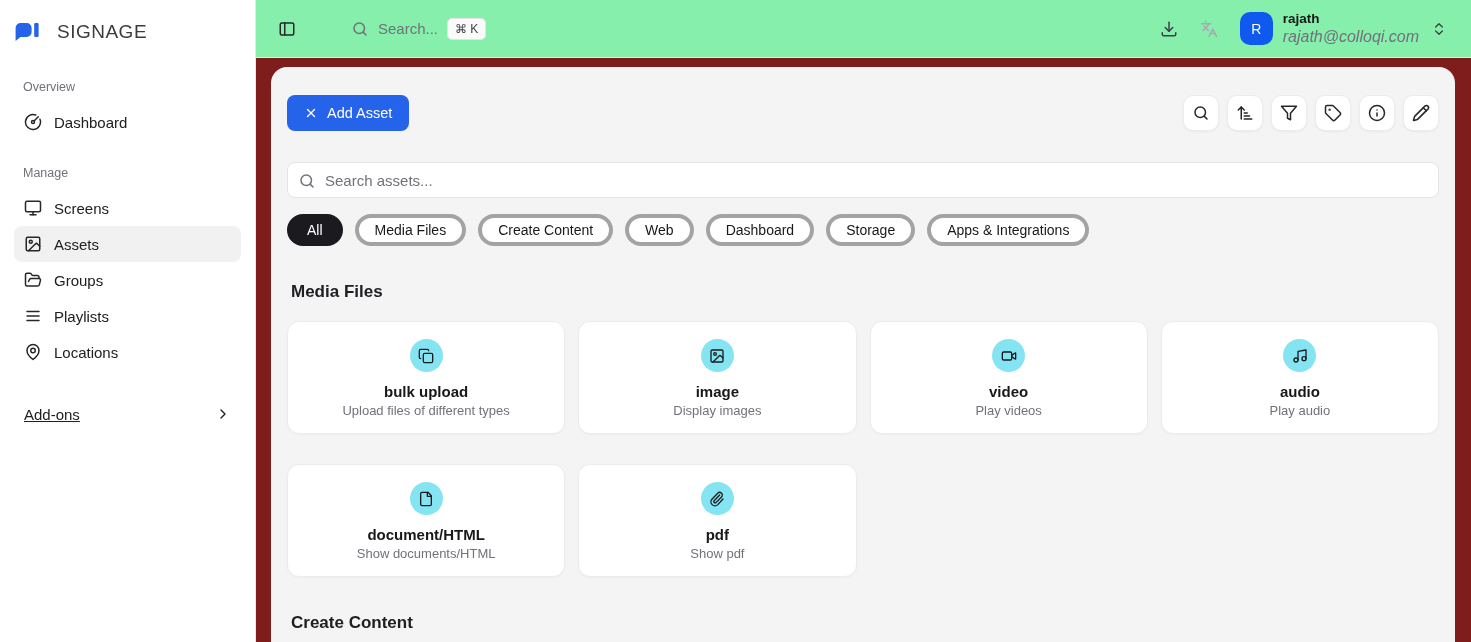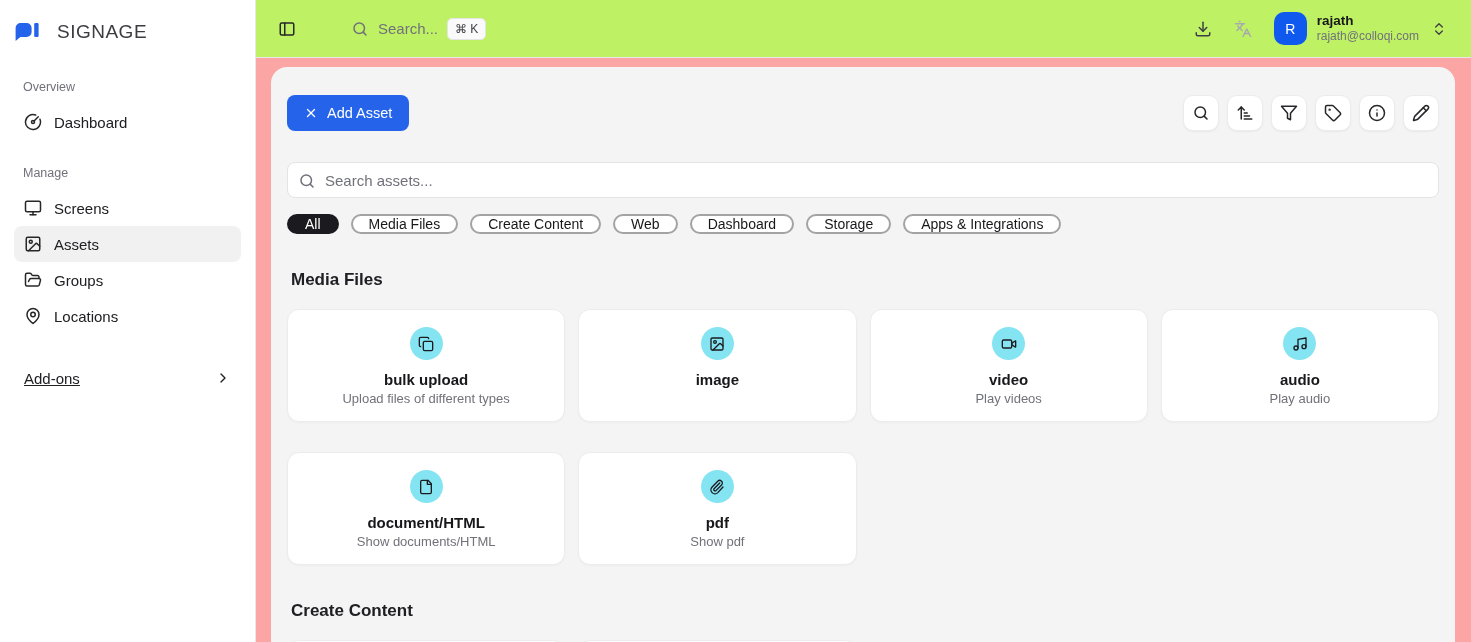--- a/index.html
+++ b/index.html
@@ -15,62 +15,62 @@
   .nav-group { margin-bottom:26px; }
   .nav-item { display:flex; align-items:center; gap:12px; height:36px; padding:0 10px;
     border-radius:8px; font-size:15px; color:#202024; cursor:pointer; }
   .nav-item.active { background:#f1f1f2; }
   .nav-item .ic { color:#27272a; }
   .addons { display:flex; align-items:center; justify-content:space-between; height:36px;
     padding:0 10px; font-size:15px; color:#202024; border-radius:8px; cursor:pointer; margin-top:6px;text-decoration:underline; }
 
   
   .right { flex:1; display:flex; flex-direction:column; min-width:0; }
-  .topbar { height:58px; flex:none; display:flex; align-items:center; background:#bef264;
+  .topbar { height:58px; flex:none; display:flex; align-items:center; background:#86efac;
     border-bottom:1px solid #e7e7e9; padding:0 24px 0 17px; }
   .panel-toggle { width:28px; height:28px; display:flex; align-items:center; justify-content:center;
     background:none; border:none; color:#27272a; cursor:pointer; }
   .global-search { display:flex; align-items:center; gap:9px; margin-left:50px; background:none;
     border:none; cursor:pointer; }
   .global-search .label { font-size:15px; color:#71717a; }
   .kbd { font-size:12px; color:#3f3f46; background:#fafafa; border:1px solid #e4e4e7;
     border-radius:5px; padding:3px 7px; }
   .topbar-right { margin-left:auto; display:flex; align-items:center; gap:22px; }
   .tb-icon-btn { background:none; border:none; cursor:pointer; display:flex; align-items:center; }
   .dl { color:#3f3f46; }
   .lang { color:#a7a9b0; }
   .user-chip { display:flex; align-items:center; gap:10px; background:none; border:none; cursor:pointer; }
   .avatar { width:33px; height:33px; border-radius:10px; background:#1059ee; color:#fff;
     font-size:14px; display:flex; align-items:center; justify-content:center; }
   .user-meta { text-align:left; line-height:1.2; }
   .user-name { font-size:13.5px; font-weight:bold; color:#18181b; }
-  .user-email { font-size:12px; color:#71717a; }
+  .user-email { font-size:16px; color:#71717a;font-style:italic; }
   .chev-ud { color:#3f3f46; margin-left:2px; }
 
   
-  .main { flex:1; background:#fca5a5; padding:9px 16px 0 15px; overflow:hidden; }
+  .main { flex:1; background:#7f1d1d; padding:9px 16px 0 15px; overflow:hidden; }
   .panel { background:#f4f4f4; border-radius:16px 16px 0 0; min-height:640px; padding:28px 16px 40px 16px; }
   .panel-head { display:flex; align-items:center; justify-content:space-between; }
   .add-asset-btn { display:flex; align-items:center; gap:9px; height:36px; padding:0 17px;
     background:#2563eb; color:#fff; border:none; border-radius:8px; font-size:14.5px;
     font-family:"Liberation Sans", sans-serif; cursor:pointer; }
   .tools { display:flex; gap:8px; }
   .icon-btn { width:36px; height:36px; background:#fff; border:1px solid #ececee; border-radius:10px;
     display:flex; align-items:center; justify-content:center; color:#27272a; cursor:pointer;
     box-shadow:0 1px 2px rgba(0,0,0,0.05); }
 
   .asset-search { position:relative; margin-top:31px; }
   .asset-search input { width:100%; height:36px; border:1px solid #e4e4e7; border-radius:8px;
     background:#fff; padding:0 12px 0 37px; font-size:15px; color:#18181b;
     font-family:"Liberation Sans", sans-serif; outline:none; }
   .asset-search input::placeholder { color:#71717a; }
   .asset-search .ic { position:absolute; left:11px; top:10px; color:#71717a; }
 
   .pills { display:flex; gap:12px; margin-top:16px; }
-  .pill { height:20px; padding:0 16px; border-radius:999px; background:#fff; border:2px solid #a3a3a3;
+  .pill { height:32px; padding:0 16px; border-radius:999px; background:#fff; border:4px solid #a3a3a3;
     font-size:14px; color:#18181b; font-family:"Liberation Sans", sans-serif; cursor:pointer;
     display:flex; align-items:center; }
   .pill.active { background:#1b1b1f; color:#fff; border-color:#1b1b1f; }
 
   .section-title { font-size:17px; font-weight:bold; color:#202024; margin:36px 4px 0 4px; }
   .cards { display:grid; grid-template-columns:repeat(4, 1fr); gap:30px 13px; margin-top:19px; }
   .card { background:#fff; border:1px solid #ececee; border-radius:12px; padding:17px 12px 15px 12px;
     text-align:center; cursor:pointer; box-shadow:0 1px 2px rgba(0,0,0,0.03); }
   .bubble { width:33px; height:33px; border-radius:50%; background:#85e4f2; margin:0 auto;
     display:flex; align-items:center; justify-content:center; color:#1b1b1f; }
@@ -124,20 +124,28 @@
             <circle cx="9" cy="9" r="2"></circle>
             <path d="m21 15-3.1-3.1a2 2 0 0 0-2.8 0L6 21"></path>
           </svg>
         <span>Assets</span>
       </div>
       <div class="nav-item">
         <svg class="ic" viewBox="0 0 24 24" fill="none" stroke="currentColor" stroke-width="2" stroke-linecap="round" stroke-linejoin="round">
             <path d="m6 14 1.45-2.9A2 2 0 0 1 9.24 10H20a2 2 0 0 1 1.94 2.5l-1.55 6a2 2 0 0 1-1.94 1.5H4a2 2 0 0 1-2-2V5a2 2 0 0 1 2-2h3.93a2 2 0 0 1 1.66.9l.82 1.2a2 2 0 0 0 1.66.9H18a2 2 0 0 1 2 2v2"></path>
           </svg>
         <span>Groups</span>
+      </div>
+      <div class="nav-item">
+        <svg class="ic" viewBox="0 0 24 24" fill="none" stroke="currentColor" stroke-width="2" stroke-linecap="round" stroke-linejoin="round">
+            <line x1="4" y1="6" x2="20" y2="6"></line>
+            <line x1="4" y1="12" x2="20" y2="12"></line>
+            <line x1="4" y1="18" x2="20" y2="18"></line>
+          </svg>
+        <span>Playlists</span>
       </div>
       <div class="nav-item">
         <svg class="ic" viewBox="0 0 24 24" fill="none" stroke="currentColor" stroke-width="2" stroke-linecap="round" stroke-linejoin="round">
             <path d="M20 10c0 6-8 12-8 12s-8-6-8-12a8 8 0 0 1 16 0"></path>
             <circle cx="12" cy="10" r="3"></circle>
           </svg>
         <span>Locations</span>
       </div>
     </div>
 
@@ -286,20 +294,21 @@
           </div>
           <div class="card">
             <span class="bubble">
               <svg class="ic16" viewBox="0 0 24 24" fill="none" stroke="currentColor" stroke-width="2" stroke-linecap="round" stroke-linejoin="round">
                   <rect x="3" y="3" width="18" height="18" rx="2"></rect>
                   <circle cx="9" cy="9" r="2"></circle>
                   <path d="m21 15-3.1-3.1a2 2 0 0 0-2.8 0L6 21"></path>
                 </svg>
             </span>
             <div class="card-title">image</div>
+            <div class="card-sub">Display images</div>
           </div>
           <div class="card">
             <span class="bubble">
               <svg class="ic16" viewBox="0 0 24 24" fill="none" stroke="currentColor" stroke-width="2" stroke-linecap="round" stroke-linejoin="round">
                   <path d="m16 13 5.2 3.5a.5.5 0 0 0 .8-.4V7.9a.5.5 0 0 0-.8-.4L16 11"></path>
                   <rect x="2" y="6" width="14" height="12" rx="2"></rect>
                 </svg>
             </span>
             <div class="card-title">video</div>
             <div class="card-sub">Play videos</div>

